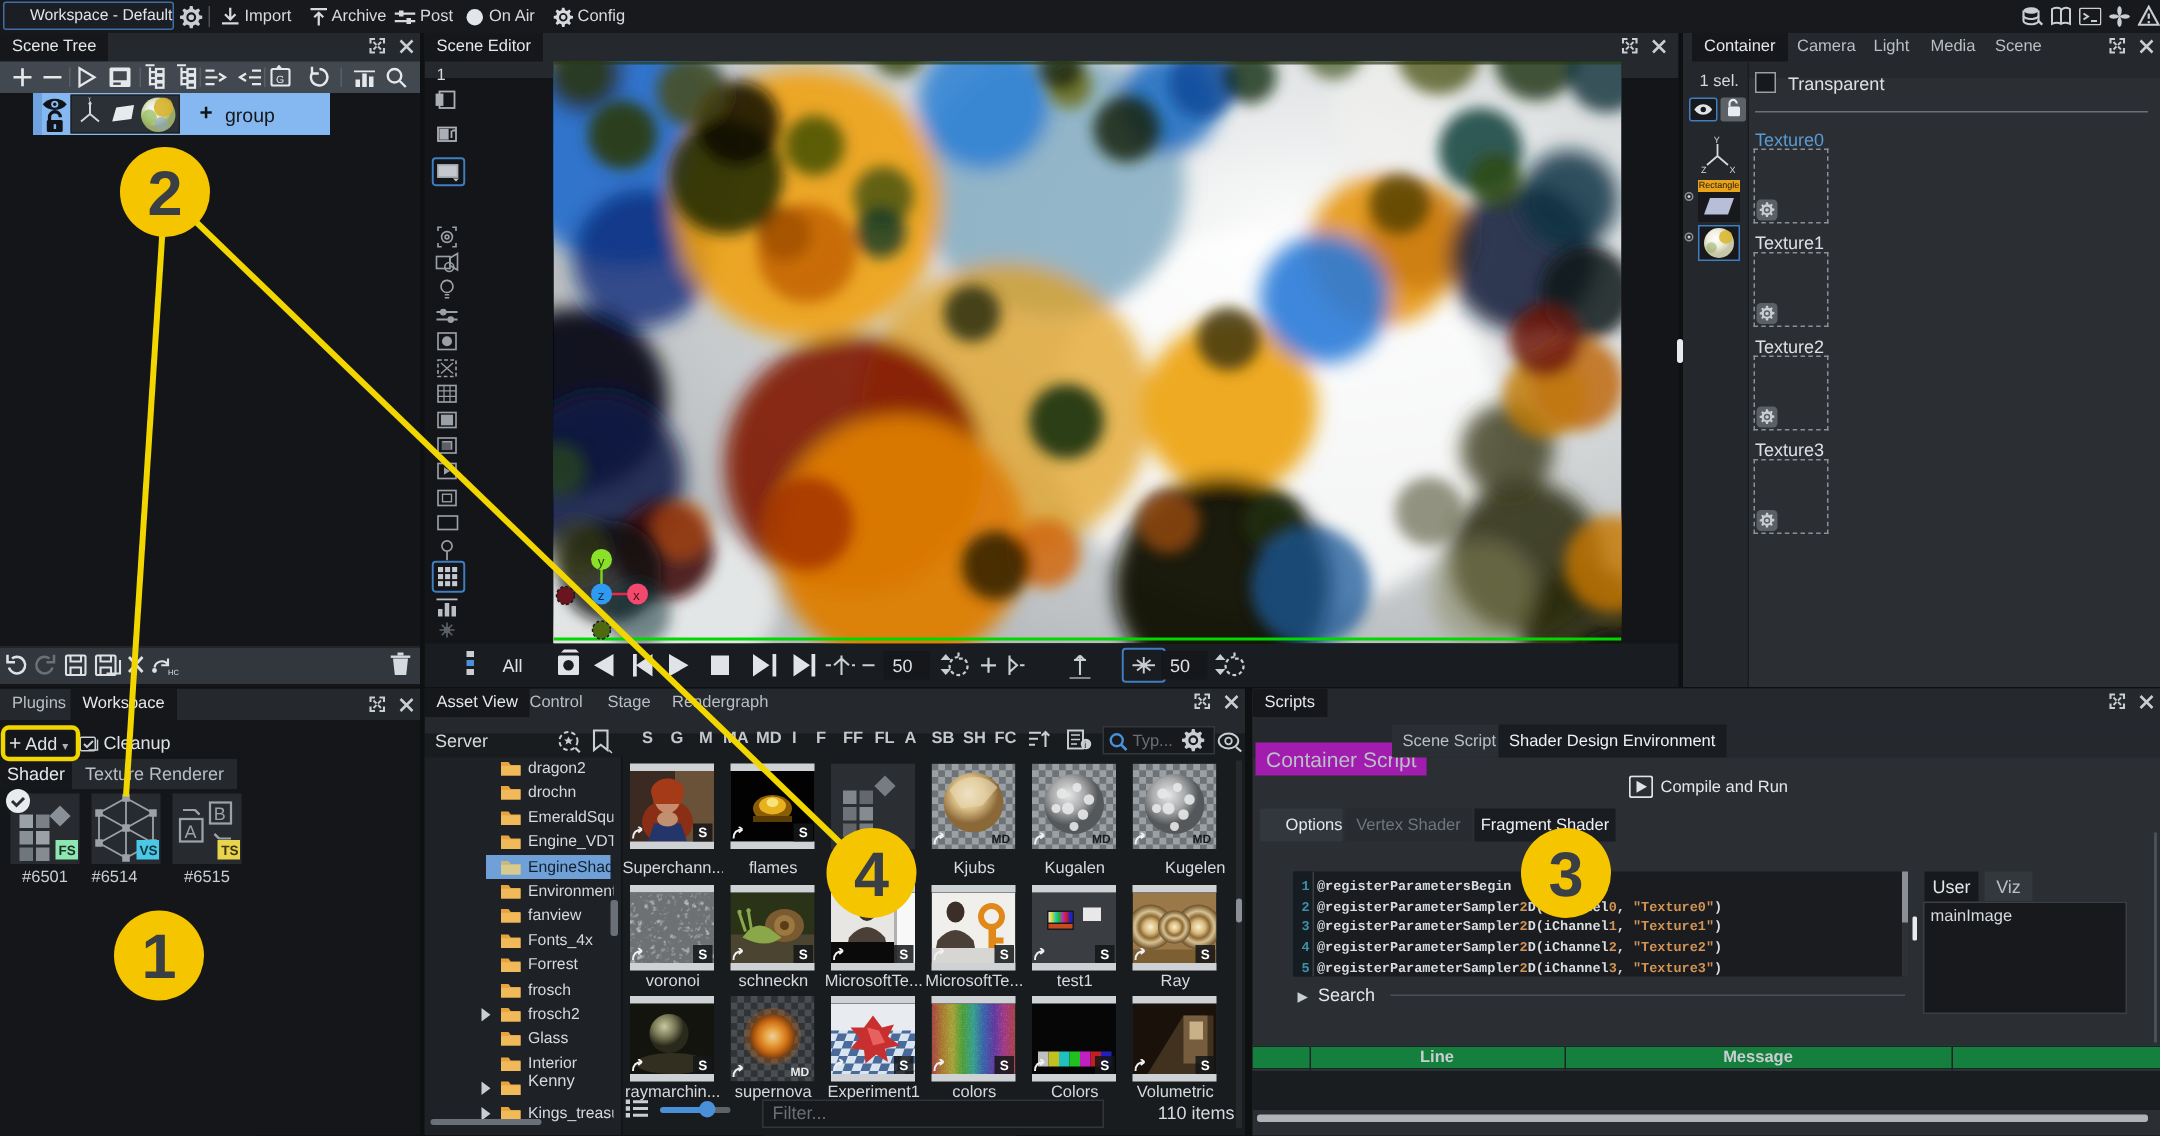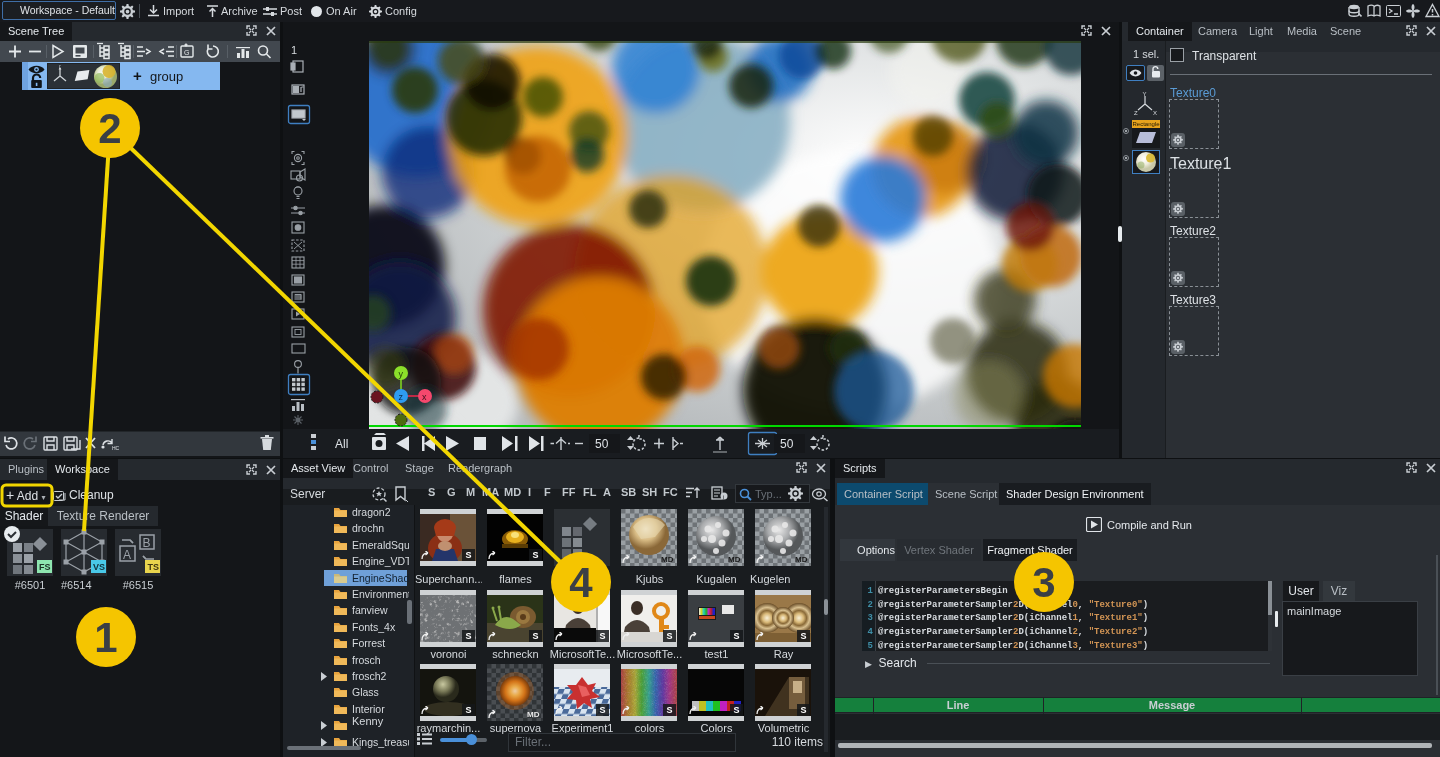--- a/index.html
+++ b/index.html
@@ -285,20 +285,23 @@
       <text x="8" y="29.5" font-size="12" fill="#9ba1a8" font-family="Liberation Sans">A</text>
         <text x="27.5" y="17.5" font-size="12" fill="#9ba1a8" font-family="Liberation Sans">B</text>
       <rect x="30" y="31" width="15" height="13" fill="#e8d44d"></rect>
         <text x="32.5" y="41" font-size="9" font-weight="bold" fill="#3d3511" font-family="Liberation Sans">TS</text>
     </svg>
     <div class="abs" style="left:7px;top:120px;width:46px;text-align:center;color:#c9ced3;font-size:11px">#6501</div>
     <div class="abs" style="left:61px;top:120px;width:46px;text-align:left;color:#c9ced3;font-size:11px">#6514</div>
     <div class="abs" style="left:115px;top:120px;width:46px;text-align:center;color:#c9ced3;font-size:11px">#6515</div>
   </div>
   <div id="sceneeditor" class="panel">
+    <div class="tabstrip">
+        <div class="tab sel" style="left:0">Scene Editor</div>
+      </div>
     <div class="winbtns" style="right:8px"><svg width="11" height="11" viewBox="0 0 11 11">
           <path d="M1 4V1h3M7 1h3v3M10 7v3H7M4 10H1V7" stroke="#c9ced3" stroke-width="1.4" fill="none"></path>
           <path d="M3 3l2 2M8 3 6 5M8 8 6 6M3 8l2-2" stroke="#c9ced3" stroke-width="1.2"></path>
         </svg>&nbsp;<svg width="10" height="10" viewBox="0 0 10 10">
           <path d="M1 1l8 8M9 1 1 9" stroke="#c9ced3" stroke-width="1.7"></path>
         </svg></div>
     <div class="abs" style="left:8px;top:22px;color:#d6dade;font-size:11px">1</div>
 
     <svg class="abs" style="left:3px;top:36px" width="26" height="400" viewBox="0 0 26 400">
       <g stroke="#aab0b6" stroke-width="1.2" fill="none">
@@ -590,21 +593,21 @@
     </div>
     <div class="abs" style="left:1px;top:133px;width:6px;height:6px;border:1px solid #8a9096;border-radius:50%">
         <div style="width:2px;height:2px;background:#c9ced3;border-radius:50%;margin:1px"></div>
       </div>
 
     <div class="abs" style="left:48px;top:26px;width:14px;height:14px;background:#17191c;border:1px solid #9aa0a6"></div>
     <div class="abs" style="left:70px;top:27px;color:#dde1e5;font-size:12px">Transparent</div>
     <div class="abs" style="left:48px;top:52px;width:262px;height:1px;background:#6a7077"></div>
     <div class="abs" style="left:48px;top:64px;color:#5a9bd4;font-size:12px">Texture0</div>
     <div class="abs" style="left:47px;top:77px;width:50px;height:50px;border:1px dashed #8a9096"></div>
-    <div class="abs" style="left:48px;top:133px;color:#dde1e5;font-size:16px">Texture1</div>
+    <div class="abs" style="left:48px;top:133px;color:#dde1e5;font-size:12px">Texture1</div>
     <div class="abs" style="left:47px;top:146px;width:50px;height:50px;border:1px dashed #8a9096"></div>
     <div class="abs" style="left:48px;top:202px;color:#dde1e5;font-size:12px">Texture2</div>
     <div class="abs" style="left:47px;top:215px;width:50px;height:50px;border:1px dashed #8a9096"></div>
     <div class="abs" style="left:48px;top:271px;color:#dde1e5;font-size:12px">Texture3</div>
     <div class="abs" style="left:47px;top:284px;width:50px;height:50px;border:1px dashed #8a9096"></div>
     <svg class="abs" style="left:49px;top:111px;background:#5a6066;border-radius:3px;padding:1px" width="14" height="14" viewBox="0 0 14 14">
         <path fill="#c9ced3" d="M7 4.5A2.5 2.5 0 1 0 7 9.5 2.5 2.5 0 1 0 7 4.5zM7 5.6A1.4 1.4 0 1 1 7 8.4 1.4 1.4 0 1 1 7 5.6zM6.2 1h1.6l.3 1.5 1.2.5 1.3-.8.9.9-.8 1.3.5 1.2 1.5.3v1.6l-1.5.3-.5 1.2.8 1.3-.9.9-1.3-.8-1.2.5-.3 1.5H6.2l-.3-1.5-1.2-.5-1.3.8-.9-.9.8-1.3-.5-1.2L1.3 7.8V6.2l1.5-.3.5-1.2-.8-1.3.9-.9 1.3.8 1.2-.5z"></path>
       </svg>
     <svg class="abs" style="left:49px;top:180px;background:#5a6066;border-radius:3px;padding:1px" width="14" height="14" viewBox="0 0 14 14">
         <path fill="#c9ced3" d="M7 4.5A2.5 2.5 0 1 0 7 9.5 2.5 2.5 0 1 0 7 4.5zM7 5.6A1.4 1.4 0 1 1 7 8.4 1.4 1.4 0 1 1 7 5.6zM6.2 1h1.6l.3 1.5 1.2.5 1.3-.8.9.9-.8 1.3.5 1.2 1.5.3v1.6l-1.5.3-.5 1.2.8 1.3-.9.9-1.3-.8-1.2.5-.3 1.5H6.2l-.3-1.5-1.2-.5-1.3.8-.9-.9.8-1.3-.5-1.2L1.3 7.8V6.2l1.5-.3.5-1.2-.8-1.3.9-.9 1.3.8 1.2-.5z"></path>
@@ -967,21 +970,21 @@
                 <circle cx="16" cy="30" r="3"></circle>
                 <circle cx="28" cy="42" r="3"></circle>
               </g>
               <text x="40" y="53" font-size="8" font-weight="bold" fill="#1a1a1a" font-family="Liberation Sans">MD</text>
             </svg>
           </div>
           <svg class="abs" style="left:1px;bottom:2px" width="10" height="9">
             <path d="M1 8Q1 2 7 2M7 2l-2.5-2M7 2 4.5 4" stroke="#f0f0f0" stroke-width="1.3" fill="none"></path>
           </svg>
         </div>
-        <div class="abs" style="left:335px;top:68px;width:67px;text-align:left;color:#d6dade;font-size:11px;white-space:nowrap;overflow:hidden">Kugelen</div>
+        <div class="abs" style="left:335px;top:68px;width:67px;text-align:right;color:#d6dade;font-size:11px;white-space:nowrap;overflow:hidden">Kugelen</div>
         <div class="abs" style="left:5px;top:85px;width:56px;height:57px;background:#202428">
           <div class="abs" style="left:0;top:0;width:56px;height:5px;background:#cfd2d4"></div>
           <div class="abs" style="left:0;top:5px;width:56px;height:47px;overflow:hidden">
             <svg width="56" height="47" style="display:block">
               <defs>
                 <pattern id="chk" width="9" height="9" patternUnits="userSpaceOnUse">
                   <rect width="9" height="9" fill="#9aa0a4"></rect>
                   <rect width="4.5" height="4.5" fill="#6e7377"></rect>
                   <rect x="4.5" y="4.5" width="4.5" height="4.5" fill="#6e7377"></rect>
                 </pattern>
@@ -1419,21 +1422,21 @@
     <div class="tabstrip" style="background:#25292e">
         <div class="tab sel" style="left:0">Scripts</div>
       </div>
     <div class="winbtns"><svg width="11" height="11" viewBox="0 0 11 11">
           <path d="M1 4V1h3M7 1h3v3M10 7v3H7M4 10H1V7" stroke="#c9ced3" stroke-width="1.4" fill="none"></path>
           <path d="M3 3l2 2M8 3 6 5M8 8 6 6M3 8l2-2" stroke="#c9ced3" stroke-width="1.2"></path>
         </svg>&nbsp;<svg width="10" height="10" viewBox="0 0 10 10">
           <path d="M1 1l8 8M9 1 1 9" stroke="#c9ced3" stroke-width="1.7"></path>
         </svg></div>
     <div class="abs" style="left:0;top:24px;width:605px;height:22px;background:#25292e"></div>
-    <div class="abs" style="left:2px;top:24px;height:22px;line-height:22px;padding:0 7px;color:#b9bfc5;font-size:11px;background:#0c4a6e;white-space:nowrap">Container Script</div>
+    <div class="abs" style="left:2px;top:36px;height:22px;line-height:22px;padding:0 7px;color:#b9bfc5;font-size:14px;background:#a21caf;white-space:nowrap">Container Script</div>
     <div class="abs" style="left:93px;top:24px;height:22px;line-height:22px;padding:0 7px;color:#b9bfc5;font-size:11px;background:#2b2f34;white-space:nowrap">Scene Script</div>
     <div class="abs" style="left:164px;top:24px;height:22px;line-height:22px;padding:0 7px;color:#eef1f4;font-size:11px;background:#191c20;white-space:nowrap">Shader Design Environment</div>
     <svg class="abs" style="left:251px;top:58px" width="16" height="15" viewBox="0 0 16 15">
         <rect x="0.5" y="0.5" width="15" height="14" rx="1.5" stroke="#e0e4e8" stroke-width="1.2" fill="none"></rect>
         <path d="M5 3.5l7 4-7 4z" fill="#e0e4e8"></path>
       </svg>
     <div class="abs" style="left:272px;top:60px;color:#e4e8ec;font-size:11px">Compile and Run</div>
     <div class="abs" style="left:5px;top:80px;width:55px;height:22px;background:#32373d;color:#e4e8ec;font-size:11px;line-height:22px;text-align:right">Options</div>
     <div class="abs" style="left:62px;top:80px;width:84px;height:22px;background:#282c31;color:#70767c;font-size:11px;line-height:22px;text-align:center;white-space:nowrap">Vertex Shader</div>
     <div class="abs" style="left:148px;top:80px;width:94px;height:22px;background:#191c20;color:#eef1f4;font-size:11px;line-height:22px;text-align:center;white-space:nowrap">Fragment Shader</div>

